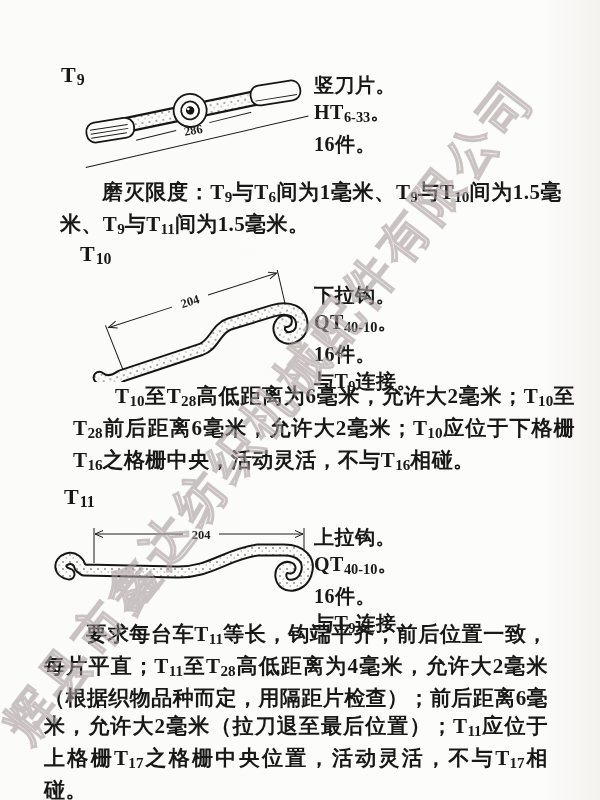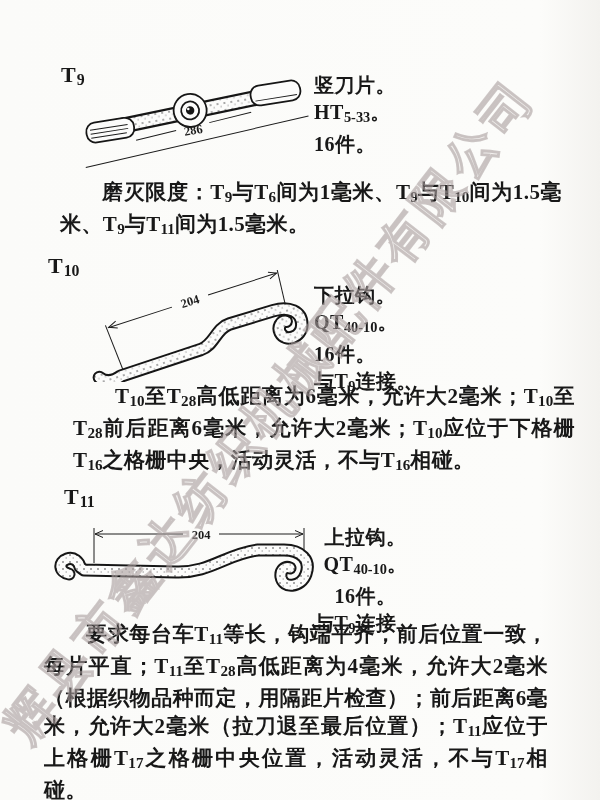--- a/index.html
+++ b/index.html
@@ -54,27 +54,27 @@
     <circle cx="114" cy="46" r="4.2" fill="#161616"></circle>
     <circle cx="112.4" cy="44.3" r="1.3" fill="#ffffff"></circle>
     <line class="thin" x1="56" y1="67" x2="97" y2="63.6" stroke-width="0.9"></line>
     <line class="thin" x1="131" y1="61" x2="174" y2="57.4" stroke-width="0.9"></line>
     <text x="114" y="70" font-size="12.5" text-anchor="middle">286</text>
   </g>
 </svg>
 
 <div class="abs specs" style="left:314px;top:64px;">
   <div>竖刀片。</div>
-  <div>HT<sub>5-33</sub>。</div>
+  <div>HT<sub>6-33</sub>。</div>
   <div>16件。</div>
 </div>
 
 <div class="abs para" style="left:60px;top:179px;width:502px;">磨灭限度：T<sub>9</sub>与T<sub>6</sub>间为1毫米、T<sub>9</sub>与T<sub>10</sub>间为1.5毫米、T<sub>9</sub>与T<sub>11</sub>间为1.5毫米。</div>
 
-<div class="abs heading" style="left:48px;top:241px;margin-top:12px;">T<sub>10</sub></div>
+<div class="abs heading" style="left:80px;top:241px;">T<sub>10</sub></div>
 
 <svg class="abs" style="left:76px;top:270px;" width="260" height="112" viewBox="0 0 260 112">
   <defs>
     <pattern id="stip2" width="7" height="7" patternUnits="userSpaceOnUse">
       <rect width="7" height="7" fill="#fcfcfb"></rect>
       <circle cx="2" cy="2" r="1" fill="#8e8e8e"></circle>
       <circle cx="5.2" cy="5" r="0.8" fill="#a8a8a8"></circle>
     </pattern>
   </defs>
   <g transform="rotate(-17 130 56)">
@@ -115,21 +115,21 @@
     <line class="thin" x1="41" y1="23" x2="129" y2="23" stroke-width="0.9"></line>
     <line class="thin" x1="165" y1="23" x2="249" y2="23" stroke-width="0.9"></line>
     <path class="thin" d="M49,19.5 L41,23 L49,26.5" stroke-width="0.9"></path>
     <path class="thin" d="M241,19.5 L249,23 L241,26.5" stroke-width="0.9"></path>
     <text x="147" y="27.5" font-size="12.5" text-anchor="middle">204</text>
     <path class="outline" stroke-width="13" d="M15,63 C5,61 4,51 13,48 C20,45.6 25,51 26,56 L30,59 L122,61 C156,62 172,43 204,39 L230,39 C247,39 257,49 252,63 C247,77 229,78 227,66 C226,59 231,55 236,57"></path>
     <path d="M15,63 C5,61 4,51 13,48 C20,45.6 25,51 26,56 L30,59 L122,61 C156,62 172,43 204,39 L230,39 C247,39 257,49 252,63 C247,77 229,78 227,66 C226,59 231,55 236,57" stroke="url(#stip3)" stroke-width="9" stroke-linecap="round" stroke-linejoin="round" fill="none"></path>
   </g>
 </svg>
 
-<div class="abs specs" style="left:314px;top:516px;text-align:center;">
+<div class="abs specs" style="left:314px;top:516px;">
   <div>上拉钩。</div>
   <div>QT<sub>40-10</sub>。</div>
   <div>16件。</div>
   <div>与T<sub>9</sub>连接。</div>
 </div>
 
 <div class="abs para" style="left:44px;top:621px;width:504px;">要求每台车T<sub>11</sub>等长，钩端平齐，前后位置一致，每片平直；T<sub>11</sub>至T<sub>28</sub>高低距离为4毫米，允许大2毫米（根据织物品种而定，用隔距片检查）；前后距离6毫米，允许大2毫米（拉刀退至最后位置）；T<sub>11</sub>应位于上格栅T<sub>17</sub>之格栅中央位置，活动灵活，不与T<sub>17</sub>相碰。</div>
 
 <div class="abs watermark">辉县市鑫达纺织机械配件有限公司</div>
 

